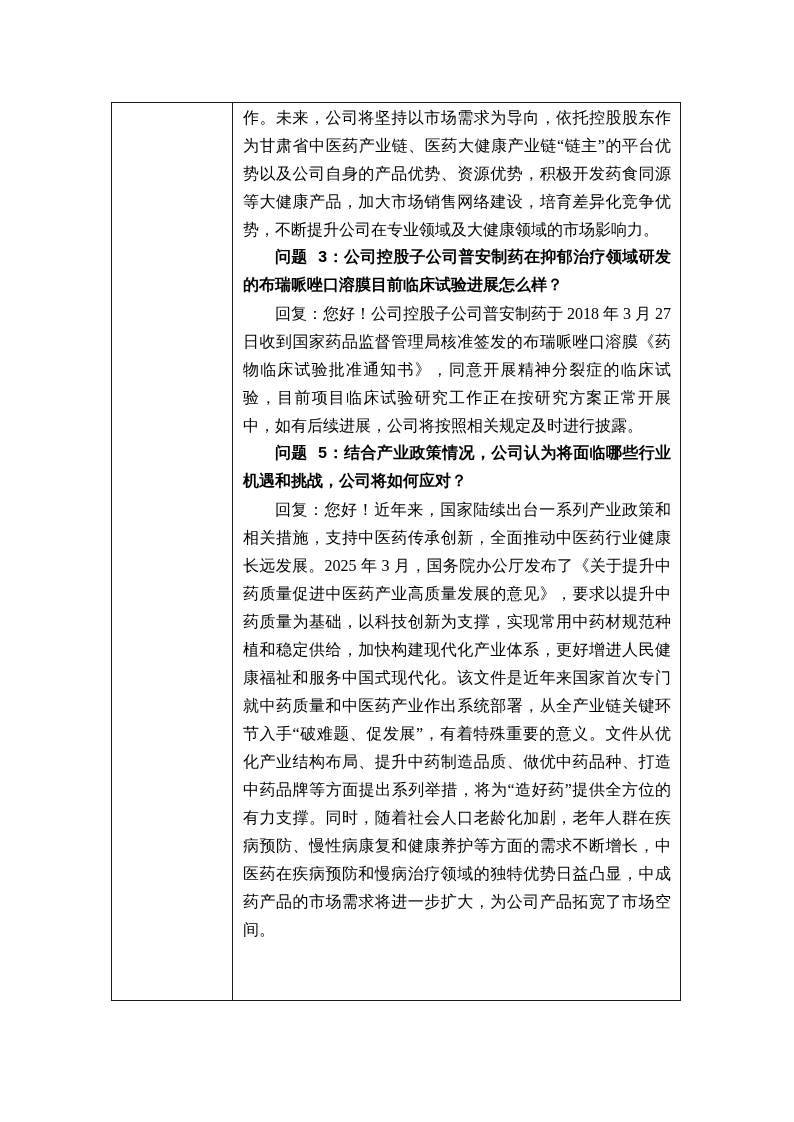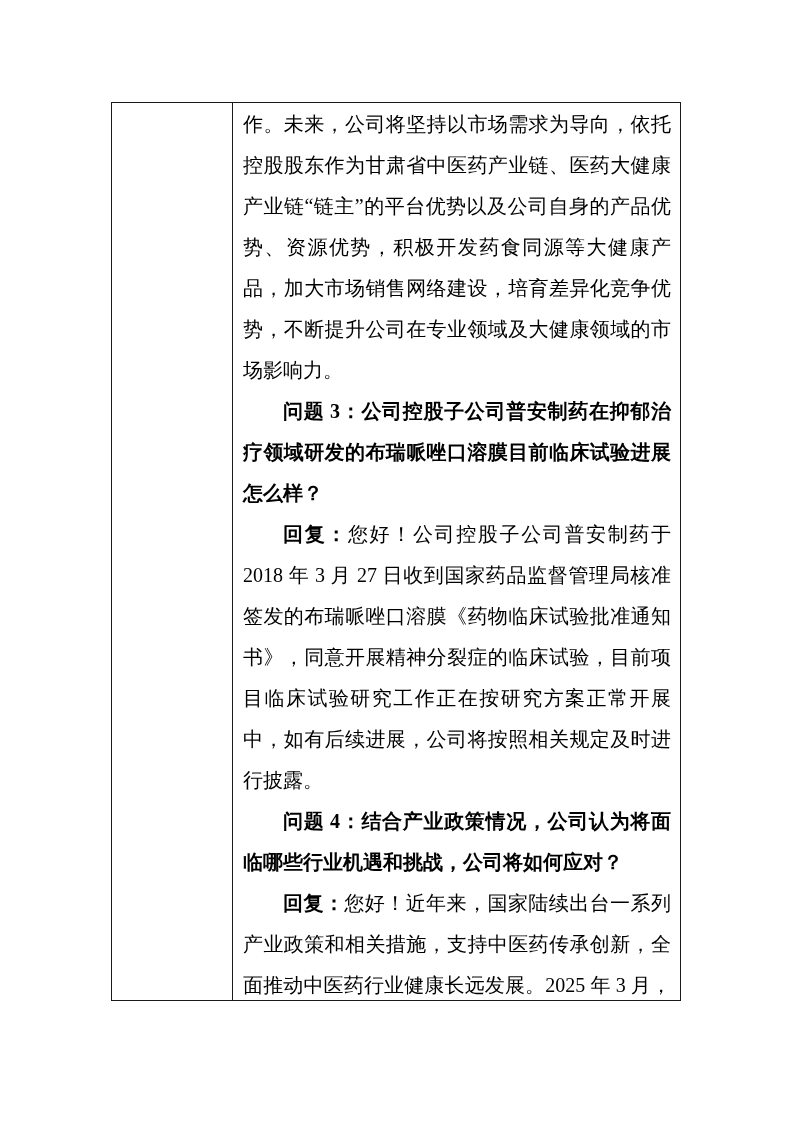--- a/index.html
+++ b/index.html
@@ -33,43 +33,44 @@
     flex: none;
   }
   .content-cell {
     flex: 1;
     box-sizing: border-box;
     padding: 1px 9px 0 10px;
     overflow: hidden;
   }
   .para {
     margin: 0;
-    font-size: 20px;
-    line-height: 41px;
+    font-size: 16px;
+    line-height: 28px;
     color: #000000;
     text-align: justify;
     text-justify: inter-ideograph;
   }
   .para.indent {
     text-indent: 2em;
   }
   .para.question {
     font-weight: 700;
+    font-family: Liberation Mono, monospace;
   }
   .para .lead {
-    font-weight: 700;
+    font-weight: 400;
   }
 </style>
 </head>
 <body>
 
 <div class="page">
   <div class="doc-table">
     <div class="label-cell"></div>
     <div class="content-cell" id="content-cell">
         <p class="para body"><span>作。未来，公司将坚持以市场需求为导向，依托控股股东作为甘肃省中医药产业链、医药大健康产业链“链主”的平台优势以及公司自身的产品优势、资源优势，积极开发药食同源等大健康产品，加大市场销售网络建设，培育差异化竞争优势，不断提升公司在专业领域及大健康领域的市场影响力。</span></p>
         <p class="para question indent"><span>问题 3：公司控股子公司普安制药在抑郁治疗领域研发的布瑞哌唑口溶膜目前临床试验进展怎么样？</span></p>
         <p class="para reply indent"><span class="lead">回复：</span><span>您好！公司控股子公司普安制药于 2018 年 3 月 27 日收到国家药品监督管理局核准签发的布瑞哌唑口溶膜《药物临床试验批准通知书》，同意开展精神分裂症的临床试验，目前项目临床试验研究工作正在按研究方案正常开展中，如有后续进展，公司将按照相关规定及时进行披露。</span></p>
-        <p class="para question indent"><span>问题 4：结合产业政策情况，公司认为将面临哪些行业机遇和挑战，公司将如何应对？</span></p>
+        <p class="para question indent"><span>问题 5：结合产业政策情况，公司认为将面临哪些行业机遇和挑战，公司将如何应对？</span></p>
         <p class="para reply indent"><span class="lead">回复：</span><span>您好！近年来，国家陆续出台一系列产业政策和相关措施，支持中医药传承创新，全面推动中医药行业健康长远发展。2025 年 3 月，国务院办公厅发布了《关于提升中药质量促进中医药产业高质量发展的意见》，要求以提升中药质量为基础，以科技创新为支撑，实现常用中药材规范种植和稳定供给，加快构建现代化产业体系，更好增进人民健康福祉和服务中国式现代化。该文件是近年来国家首次专门就中药质量和中医药产业作出系统部署，从全产业链关键环节入手“破难题、促发展”，有着特殊重要的意义。文件从优化产业结构布局、提升中药制造品质、做优中药品种、打造中药品牌等方面提出系列举措，将为“造好药”提供全方位的有力支撑。同时，随着社会人口老龄化加剧，老年人群在疾病预防、慢性病康复和健康养护等方面的需求不断增长，中医药在疾病预防和慢病治疗领域的独特优势日益凸显，中成药产品的市场需求将进一步扩大，为公司产品拓宽了市场空间。</span></p>
       </div>
   </div>
 </div>
 
 </body></html>

